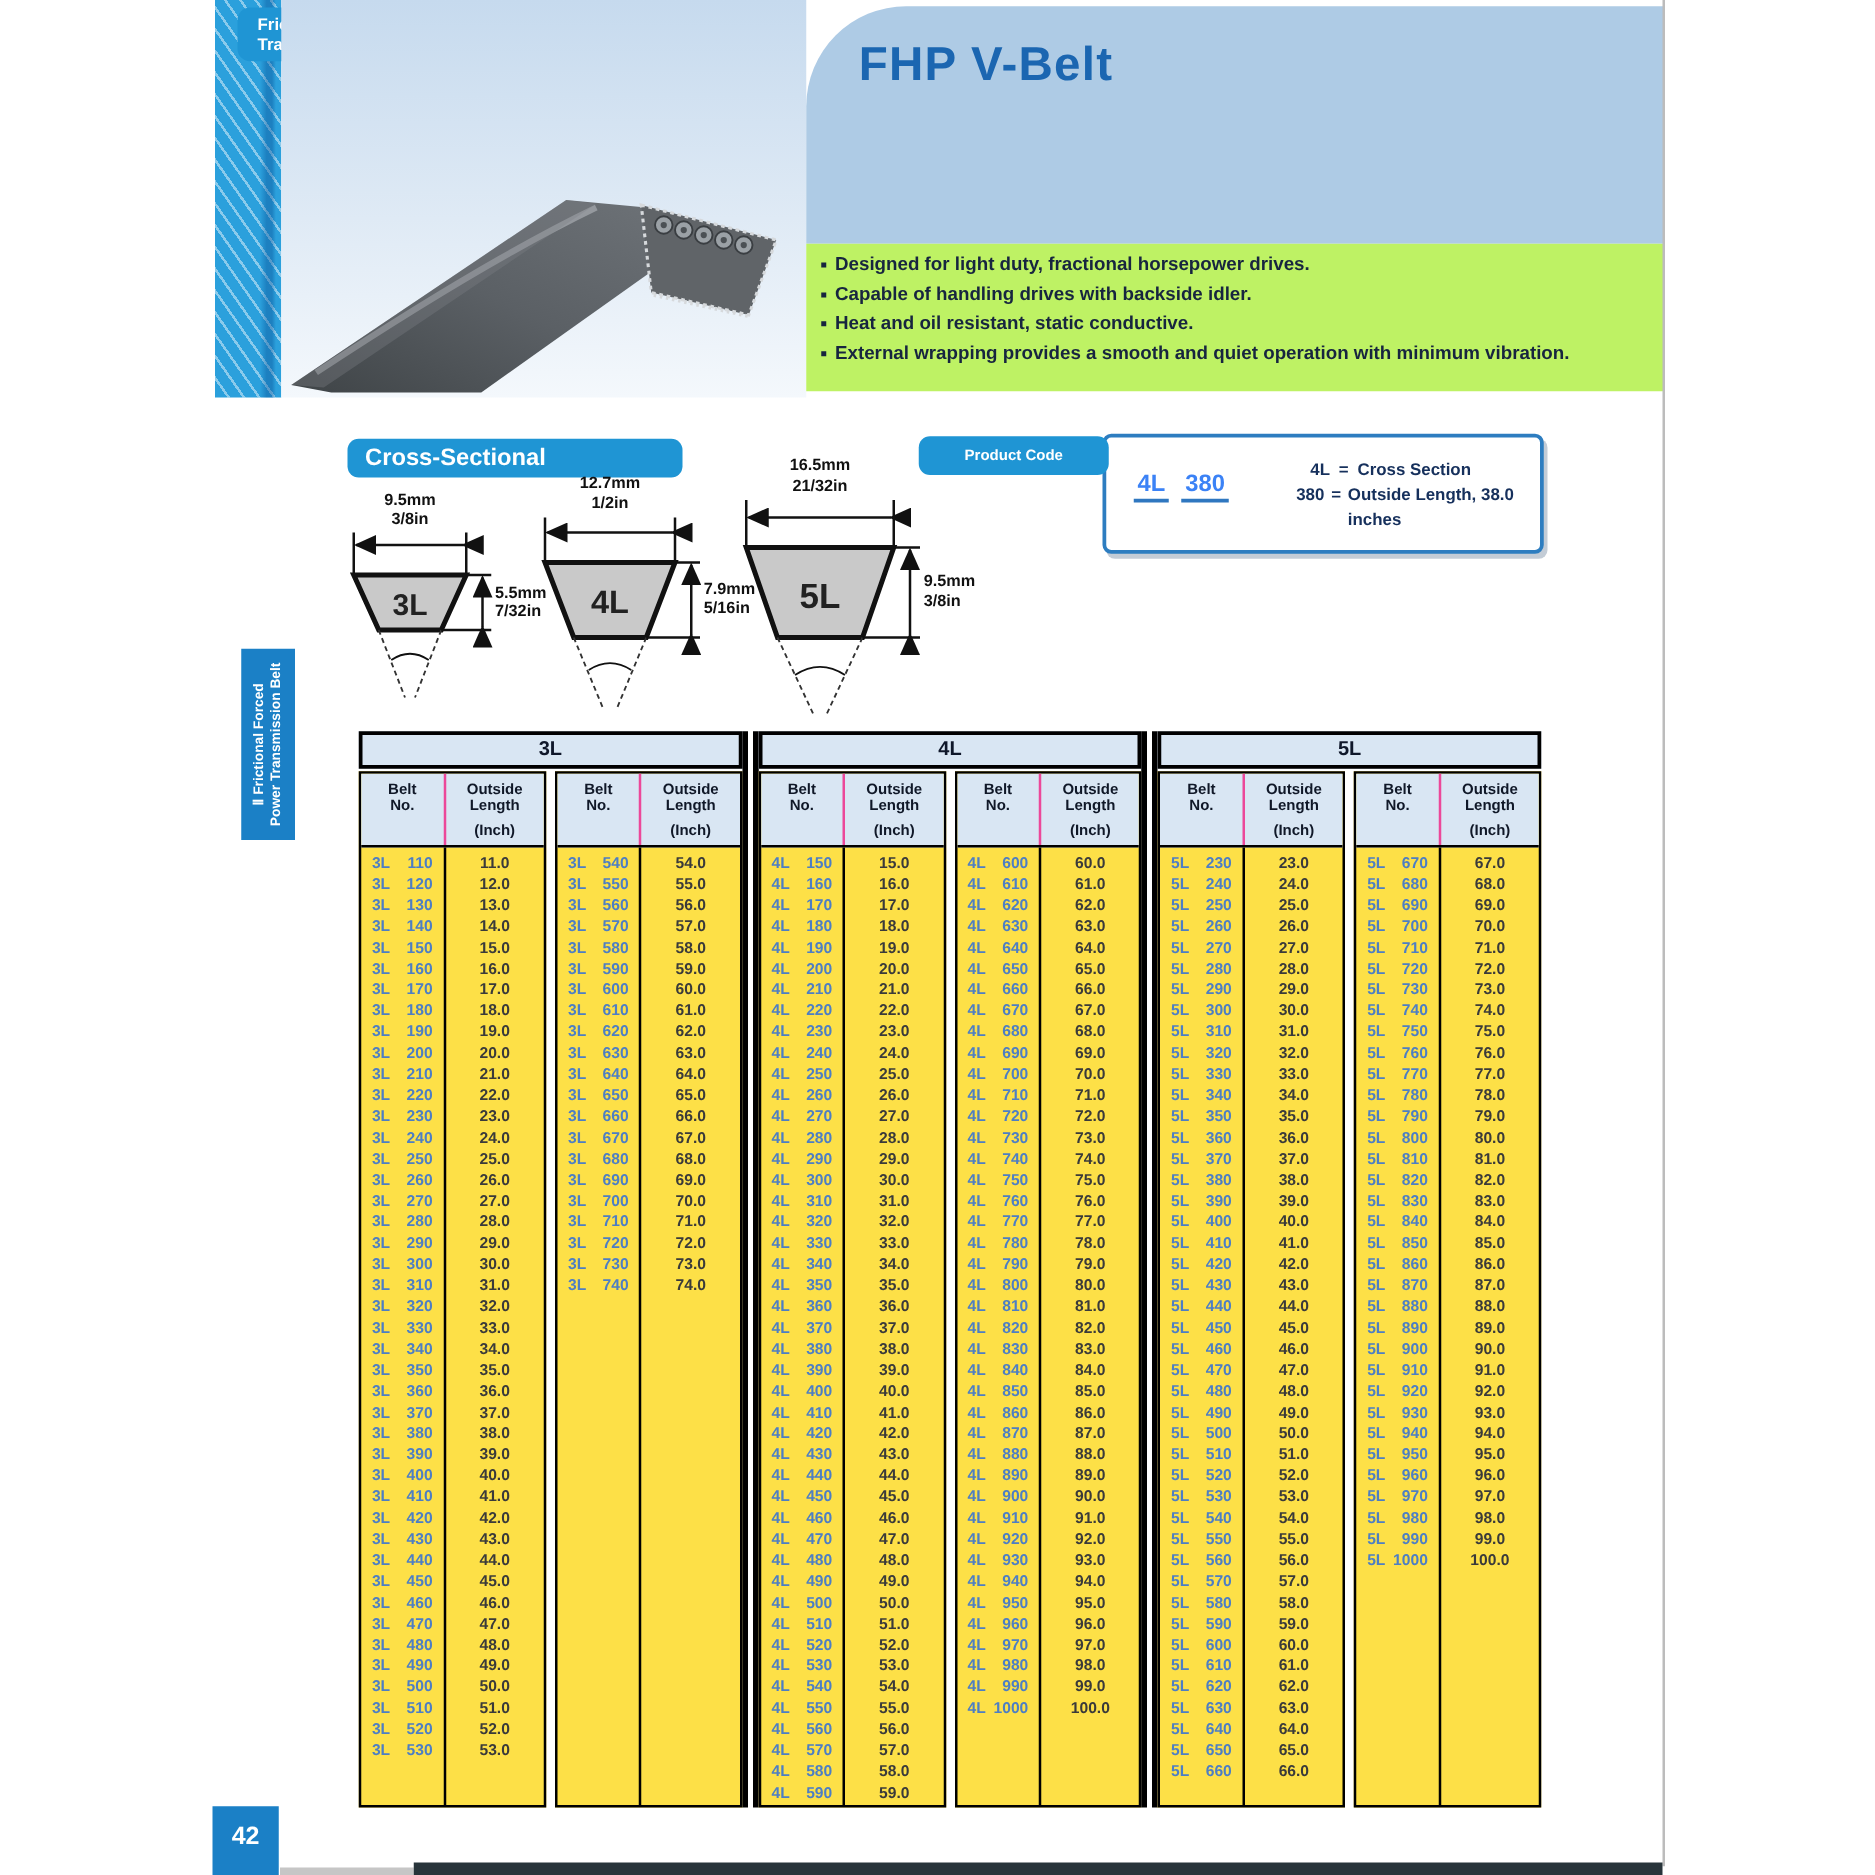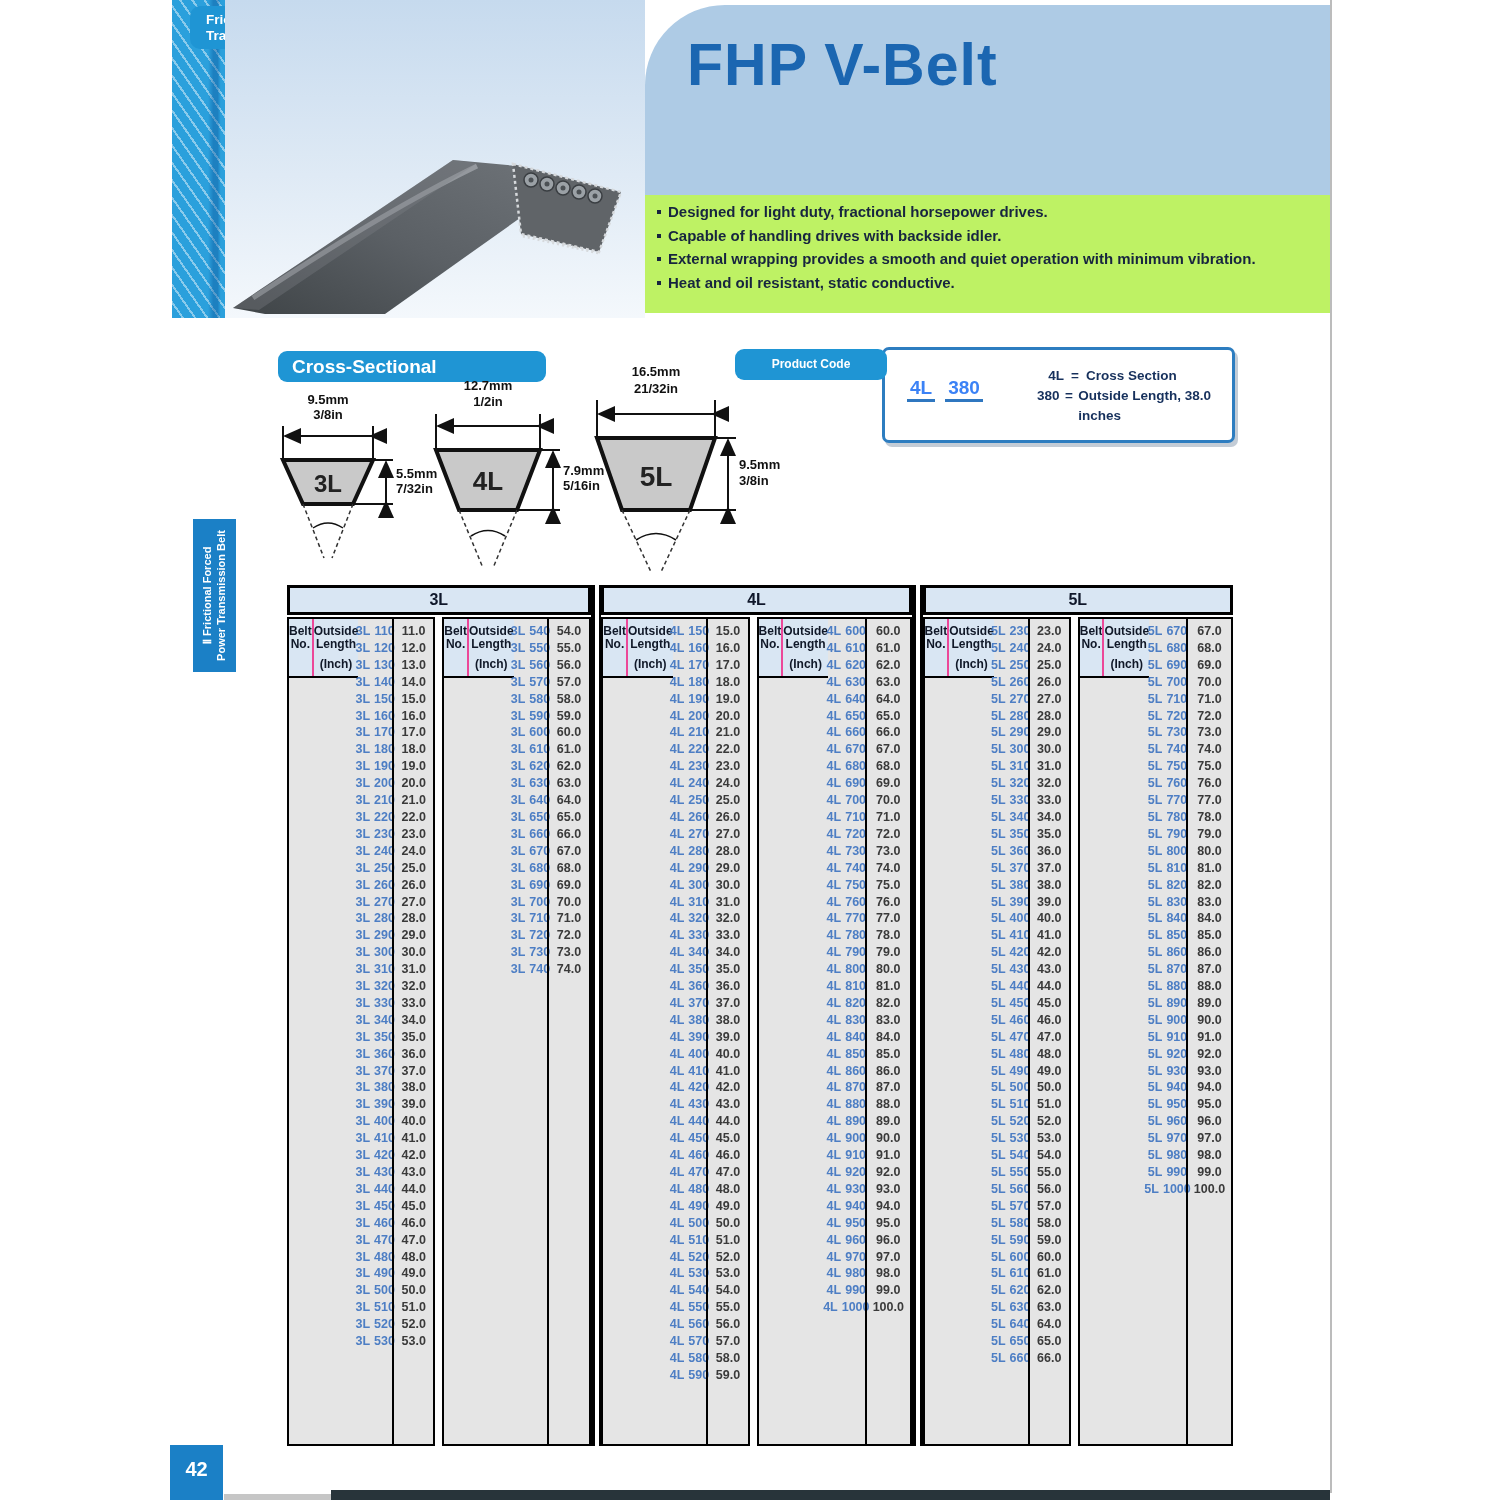--- a/index.html
+++ b/index.html
@@ -18,21 +18,21 @@
     border-radius:10px 14px 18px 10px;color:#fff;font-weight:bold;font-size:13.5px;line-height:16px;
     padding:6px 0 0 16px;box-sizing:border-box;}
 
   
   .photo-area{position:absolute;left:225px;top:0;width:420px;height:318px;
     background:linear-gradient(180deg,#c6daee 0%,#dfeaf5 55%,#f4f8fc 100%);}
 
   
   .title-band{position:absolute;left:645px;top:5px;width:687px;height:190px;background:#aecbe5;
     border-top-left-radius:80px;}
-  .page-title{position:absolute;left:42px;top:26px;font-size:59px;font-weight:bold;color:#1b66b1;letter-spacing:1px;}
+  .page-title{position:absolute;left:42px;top:26px;font-size:38px;font-weight:bold;color:#1b66b1;letter-spacing:1px;}
   .bullet-band{position:absolute;left:645px;top:195px;width:687px;height:118px;background:#bef264;
     padding:9px 0 0 12px;box-sizing:border-box;}
   .feature{display:flex;align-items:flex-start;margin-bottom:8px;color:#17253f;font-weight:bold;font-size:15px;line-height:15.5px;}
   .feature .dot{width:4px;height:4px;background:#17253f;margin:6px 7px 0 0;flex:0 0 auto;}
 
   
   .pill{position:absolute;background:#1f95d4;color:#fff;font-weight:bold;border-radius:9px;}
   .xsec-pill{left:278px;top:351px;width:268px;height:31px;font-size:19px;line-height:31px;padding-left:14px;box-sizing:border-box;}
   .pcode-pill{left:735px;top:349px;width:152px;height:31px;font-size:12px;line-height:31px;text-align:center;z-index:3;}
 
@@ -57,21 +57,21 @@
   .side-tab .rot{position:absolute;left:0;top:153px;width:153px;height:43px;transform:rotate(-90deg);
     transform-origin:0 0;color:#fff;font-size:11px;font-weight:bold;line-height:13.5px;text-align:center;padding-top:8px;box-sizing:border-box;}
 
   
   .table-wrap{position:absolute;left:287px;top:585px;width:946px;height:861px;display:flex;align-items:stretch;}
   .group{flex:1 1 0;display:flex;flex-direction:column;}
   .group-header{height:24px;background:#d9e6f3;border:3px solid #000;text-align:center;
     font-weight:bold;font-size:16px;line-height:24px;color:#0f172a;margin-bottom:2px;}
   .pair{flex:1;display:flex;}
   .pair-gap{width:7px;}
-  .subtable{flex:1;border:2.5px solid #000;display:flex;flex-direction:row;background:#e5e5e5;}
+  .subtable{flex:1;border:2.5px solid #000;display:flex;flex-direction:column;background:#fde047;}
   .sub-head{display:flex;background:#d9e6f3;border-bottom:2.5px solid #000;height:57px;flex:0 0 auto;}
   .h-belt{width:45%;display:flex;flex-direction:column;align-items:center;padding-top:6px;
     font-weight:bold;font-size:12px;line-height:13px;color:#101828;box-sizing:border-box;}
   .h-len{flex:1;border-left:2px solid #ec4899;display:flex;flex-direction:column;align-items:center;padding-top:6px;
     font-weight:bold;font-size:12px;line-height:13px;color:#101828;box-sizing:border-box;}
   .h-unit{margin-top:7px;}
   .sub-body{flex:1;display:flex;font-size:12.5px;font-weight:bold;padding-top:4px;}
   .b-belt{width:45%;color:#4d7ec4;}
   .b-len{flex:1;border-left:2px solid #000;color:#3a3a3a;margin-top:-4px;padding-top:4px;}
   .bcell{height:16.92px;line-height:16.92px;display:flex;justify-content:center;}
@@ -133,25 +133,25 @@
     <div class="feature">
       <span class="dot"></span>
       <span>Designed for light duty, fractional horsepower drives.</span>
       </div>
     <div class="feature">
       <span class="dot"></span>
       <span>Capable of handling drives with backside idler.</span>
       </div>
     <div class="feature">
       <span class="dot"></span>
-      <span>External wrapping provides a smooth and quiet operation with minimum vibration.</span>
+      <span>Heat and oil resistant, static conductive.</span>
       </div>
     <div class="feature">
       <span class="dot"></span>
-      <span>Heat and oil resistant, static conductive.</span>
+      <span>External wrapping provides a smooth and quiet operation with minimum vibration.</span>
       </div>
   </div>
 
   <div class="pill xsec-pill">Cross-Sectional Dimensions</div>
 
   <svg class="diag" style="left:262px;top:388px;" width="185" height="185" viewBox="0 0 185 185">
     <defs>
         <marker id="ar1" markerWidth="9" markerHeight="8" refX="8" refY="4" orient="auto">
           <path d="M0,0 L9,4 L0,8 Z" fill="#111"></path>
         </marker>

